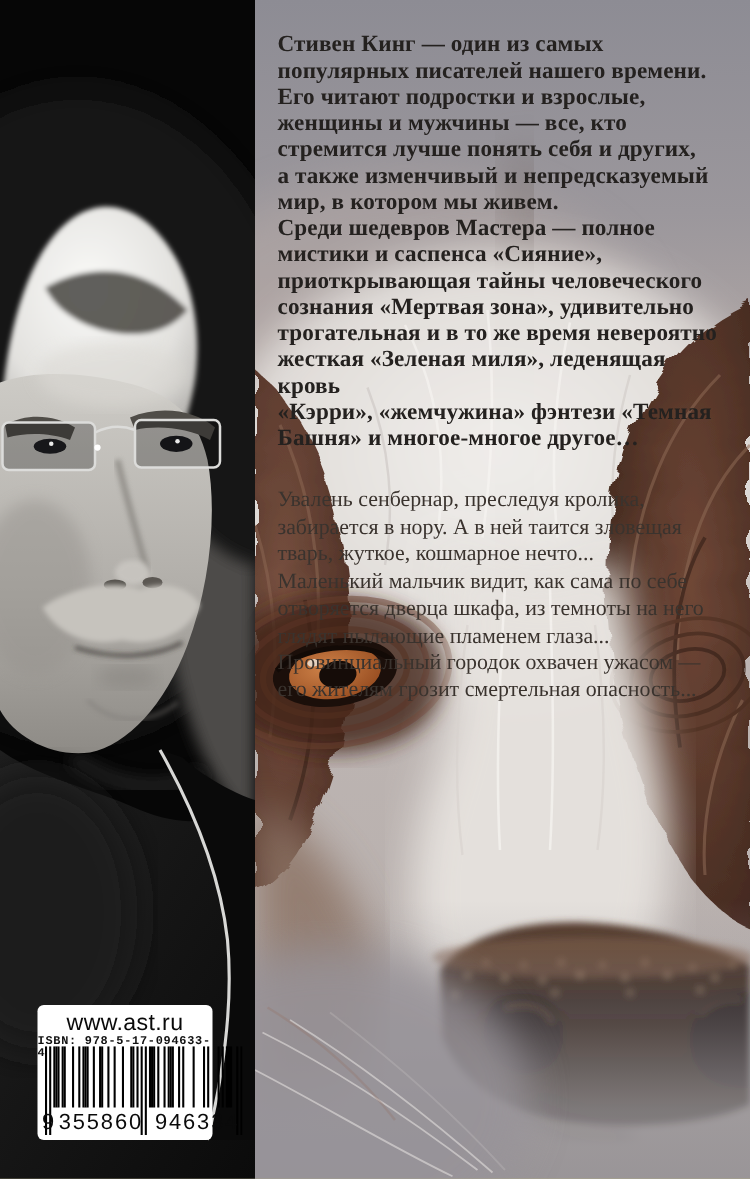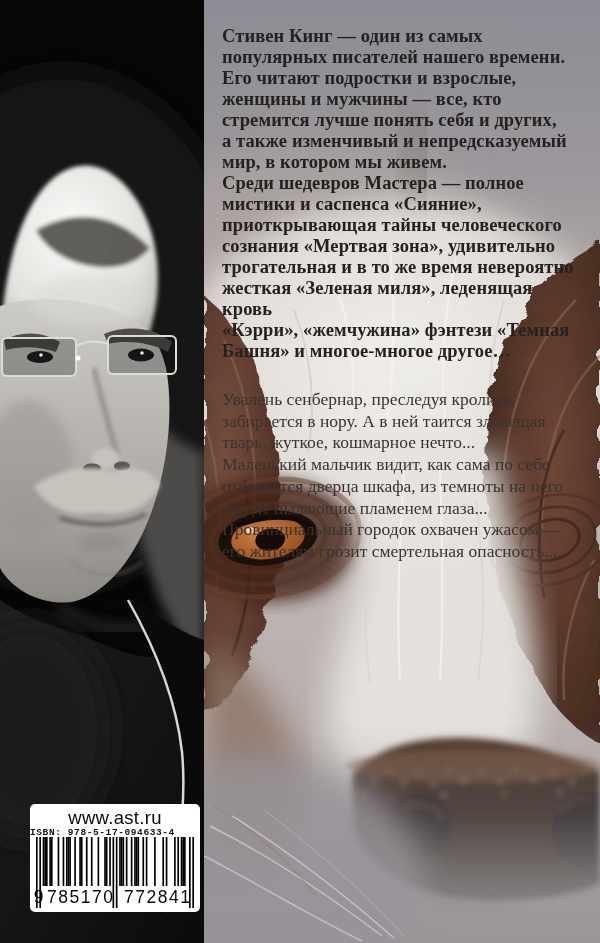--- a/index.html
+++ b/index.html
@@ -9,21 +9,21 @@
   .photo-col{left:0;width:204px;}
   .art-col{left:204px;width:396px;}
 
   .text-overlay{position:absolute;left:222px;top:26px;width:364px;z-index:5;}
   .about-par{margin:0;font-weight:bold;font-size:18.5px;line-height:21px;
              color:#24211f;white-space:pre-line;
              font-family:"Liberation Serif",serif;letter-spacing:.1px;}
   .annotation{margin:27px 0 0 0;font-weight:normal;font-size:17.5px;line-height:21.7px;
               color:#3a332e;white-space:pre-line;font-family:"Liberation Serif",serif;}
 
-  .barcode-panel{position:absolute;left:30px;top:804px;width:170px;height:108px;
+  .barcode-panel{position:absolute;left:30px;top:804px;width:140px;height:108px;
                  background:#ffffff;border-radius:5px;z-index:6;}
   .bc-site{margin-top:4px;text-align:center;font-family:"Liberation Sans",sans-serif;
            font-size:18.5px;line-height:19px;color:#090909;letter-spacing:.3px;}
   .bc-isbn{margin-top:1px;text-align:left;font-family:"Liberation Mono",monospace;
            font-weight:bold;font-size:9.5px;line-height:10px;color:#111;letter-spacing:.6px;}
   .bc-bars{position:absolute;left:6px;top:33px;width:158px;height:71px;}
   .bc-digits{position:absolute;left:0;top:83px;width:170px;height:22px;
              font-family:"Liberation Sans",sans-serif;font-size:17.5px;color:#0a0a0a;}
   .bc-digits span{position:absolute;top:0;text-align:center;}
   .d-first{left:2px;width:13px;}
@@ -333,18 +333,18 @@
         <rect x="83" y="0" width="1" height="49" fill="#000"></rect>
         <rect x="85" y="0" width="1" height="49" fill="#000"></rect>
         <rect x="87" y="0" width="1" height="49" fill="#000"></rect>
         <rect x="88" y="0" width="1" height="49" fill="#000"></rect>
         <rect x="89" y="0" width="1" height="49" fill="#000"></rect>
         <rect x="92" y="0" width="1" height="71" fill="#000"></rect>
         <rect x="94" y="0" width="1" height="71" fill="#000"></rect>
       </svg>
     <div class="bc-digits">
       <span class="d-first">9</span>
-      <span class="d-g1">785170</span>
-      <span class="d-g2">772841</span>
+      <span class="d-g1">355860</span>
+      <span class="d-g2">946334</span>
     </div>
   </div>
 
 </div>
 
 </body></html>

